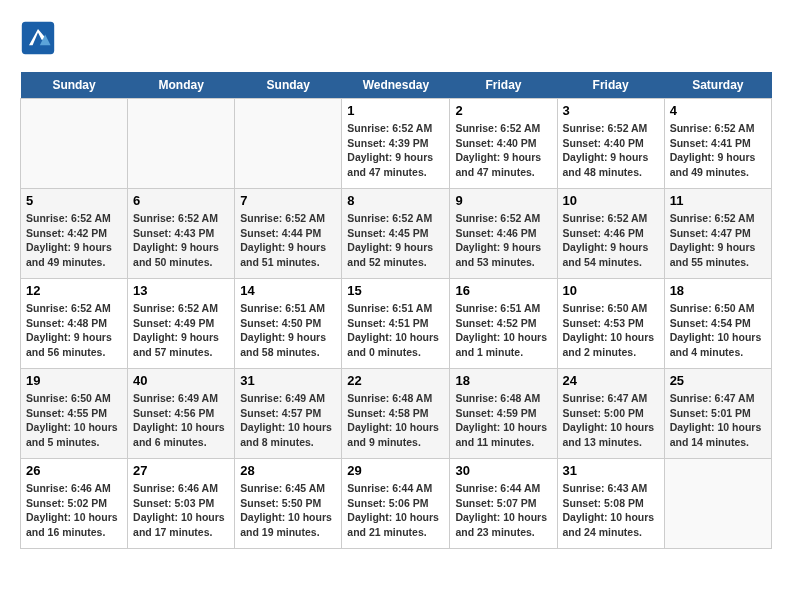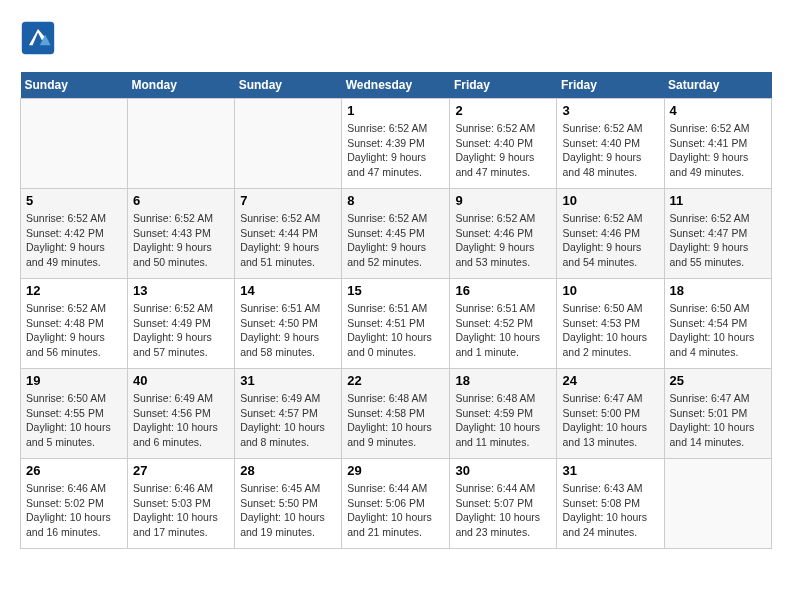--- a/index.html
+++ b/index.html
@@ -48,21 +48,21 @@
     }
     .calendar {
       width: 100%;
       border-collapse: collapse;
       font-size: 11px;
     }
     .calendar th {
       background-color: #2a6099;
       color: #fff;
       padding: 6px 4px;
-      text-align: left;
+      text-align: center;
       font-size: 12px;
       font-weight: bold;
     }
     .calendar td {
       border: 1px solid #ccc;
       vertical-align: top;
       padding: 4px 5px;
       height: 90px;
       width: 110px;
       background: #fff;
@@ -72,20 +72,21 @@
     }
     .day-num {
       font-weight: bold;
       font-size: 13px;
       margin-bottom: 3px;
     }
     .day-info {
       color: #333;
       font-size: 10.5px;
       line-height: 1.4;
+      font-weight: bold;
     }
     .empty-cell {
       background: #f9f9f9 !important;
     }
   </style>
 </head>
 <body>
 
 <div class="header-area">
   <div class="logo">

